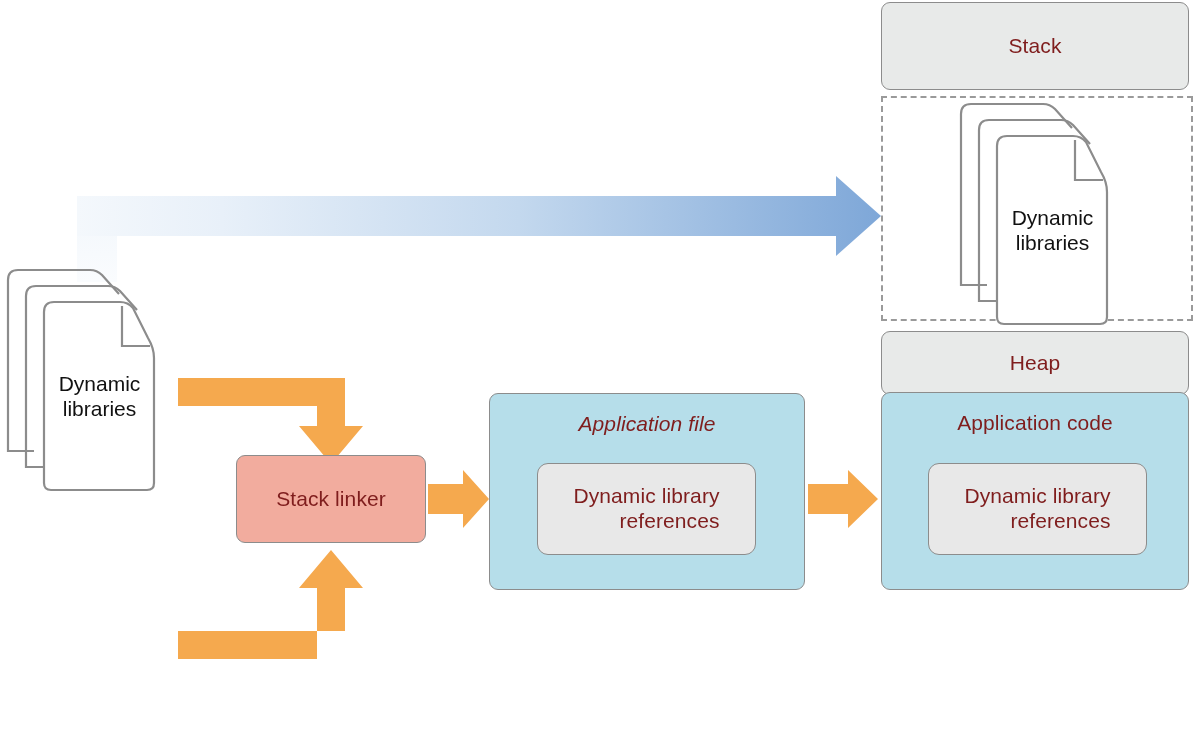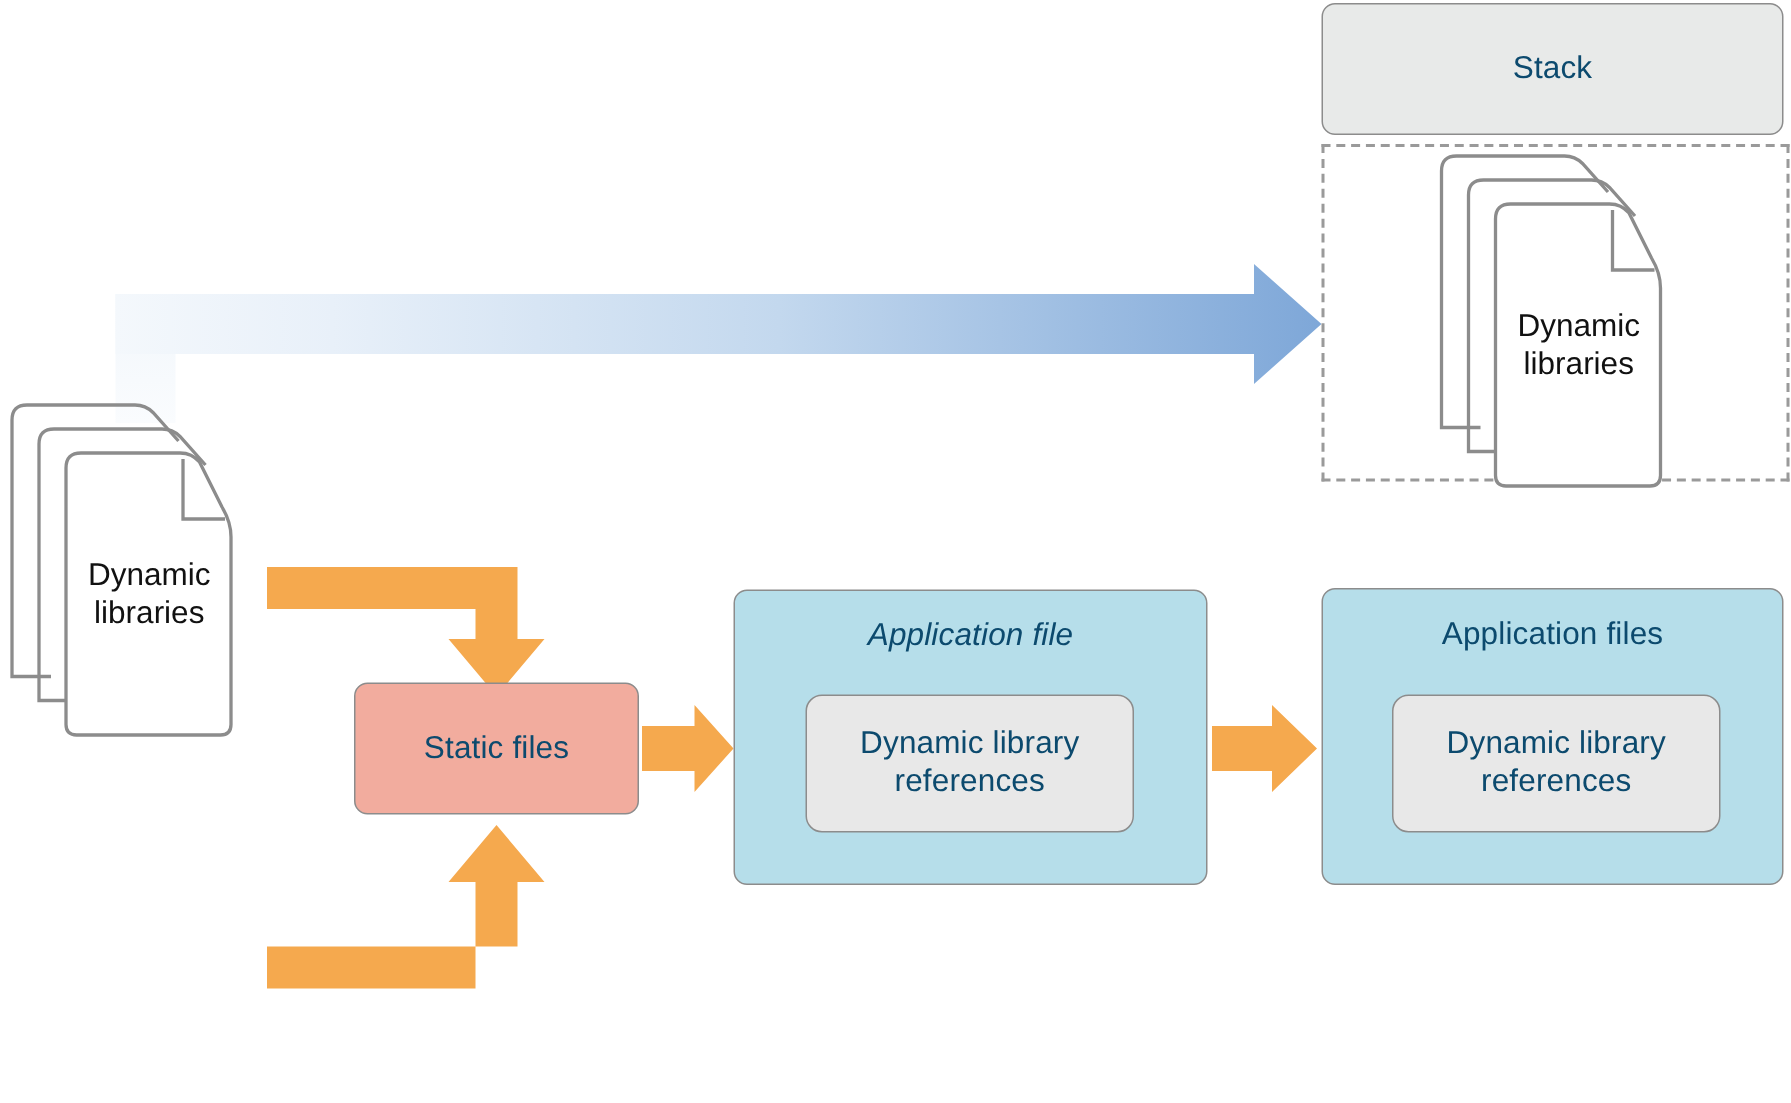--- a/index.html
+++ b/index.html
@@ -23,23 +23,23 @@
     position: absolute;
     box-sizing: border-box;
     border: 1.6px solid #8C8C8C;
     border-radius: 9px;
     display: flex;
     align-items: flex-start;
     justify-content: center;
   }
   .box-label {
     font-size: 21px;
-    color: #0c4a6e;
+    color: #7f1d1d;
     line-height: 1.18;
-    text-align: center;
+    text-align: right;
     white-space: pre-line;
     letter-spacing: 0.1px;
   }
 
   
   .fill-gray  { background: #E8EAE9; }
   .fill-blue  { background: #B6DEEA; }
   .fill-salmon{ background: #F2AC9E; }
   .fill-inner { background: #E8E8E8; }
 
@@ -122,21 +122,21 @@
 
   <svg class="arrowsvg" style="left:0px; top:0px; width:1194px; height:735px;">
     <path d="M 178 378 L 345 378 L 345 426 L 363 426 L 331 464 L 299 426 L 317 426 L 317 406 L 178 406 Z" fill="#F5A94E"></path>
   </svg>
 
   <svg class="arrowsvg" style="left:0px; top:0px; width:1194px; height:735px;">
     <path d="M 178 631 L 345 631 L 345 588 L 363 588 L 331 550 L 299 588 L 317 588 L 317 659 L 178 659 Z" fill="#F5A94E"></path>
   </svg>
 
   <div class="box fill-salmon" style="left:236px; top:455px; width:190px; height:88px; align-items:center;">
-    <span class="box-label">Static files</span>
+    <span class="box-label">Stack linker</span>
   </div>
 
   <svg class="arrowsvg" style="left:0px; top:0px; width:1194px; height:735px;">
     <path d="M 428 484 L 463 484 L 463 470 L 489 499 L 463 528 L 463 514 L 428 514 Z" fill="#F5A94E"></path>
   </svg>
 
   <div class="box fill-blue" style="left:489px; top:393px; width:316px; height:197px;">
     <span class="box-label" style="margin-top:18px;font-style:italic;">Application file</span>
   </div>
   <div class="box fill-inner" style="left:537px; top:463px; width:219px; height:92px; align-items:center; border-radius:11px;">
@@ -171,22 +171,25 @@
       <svg viewBox="0 0 123 195">
         <path d="M 6 12 Q 6 2 16 2 L 82 2 Q 90 2 95 8 L 110 38 Q 116 48 116 58
                  L 116 183 Q 116 190 109 190 L 13 190 Q 6 190 6 183 Z" fill="#ffffff" stroke="#8C8C8C" stroke-width="2.2"></path>
         <path d="M 84 6 L 84 46 L 112 46" fill="none" stroke="#8C8C8C" stroke-width="2.2"></path>
       </svg>
       <div class="doc-text" style="top:71px;">Dynamic
 libraries</div>
     </div>
   </div>
 
+  <div class="box fill-gray" style="left:881px; top:331px; width:308px; height:64px; align-items:center;">
+    <span class="box-label">Heap</span>
+  </div>
 
   <div class="box fill-blue" style="left:881px; top:392px; width:308px; height:198px;">
-    <span class="box-label" style="margin-top:18px;">Application files</span>
+    <span class="box-label" style="margin-top:18px;">Application code</span>
   </div>
   <div class="box fill-inner" style="left:928px; top:463px; width:219px; height:92px; align-items:center; border-radius:11px;">
     <span class="box-label">Dynamic library
 references</span>
   </div>
 
 </div>
 
 </body></html>

